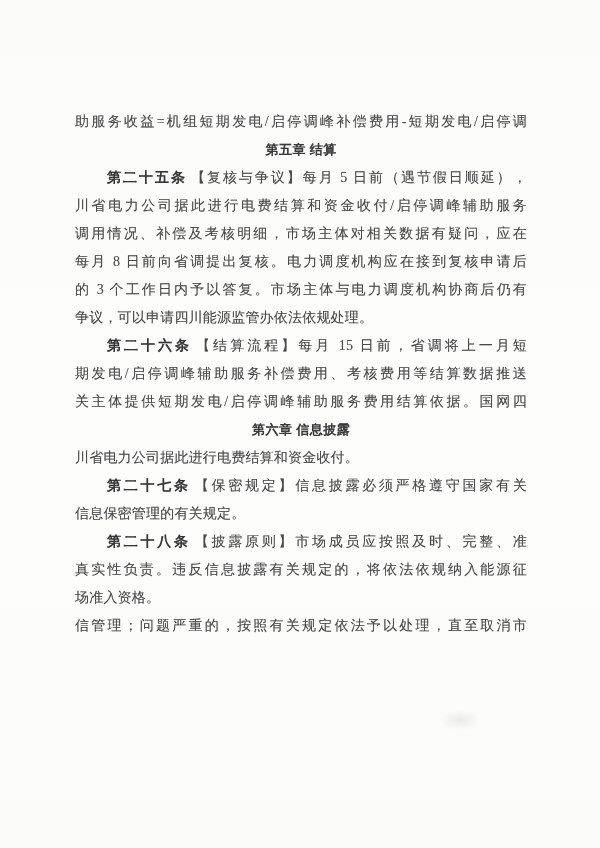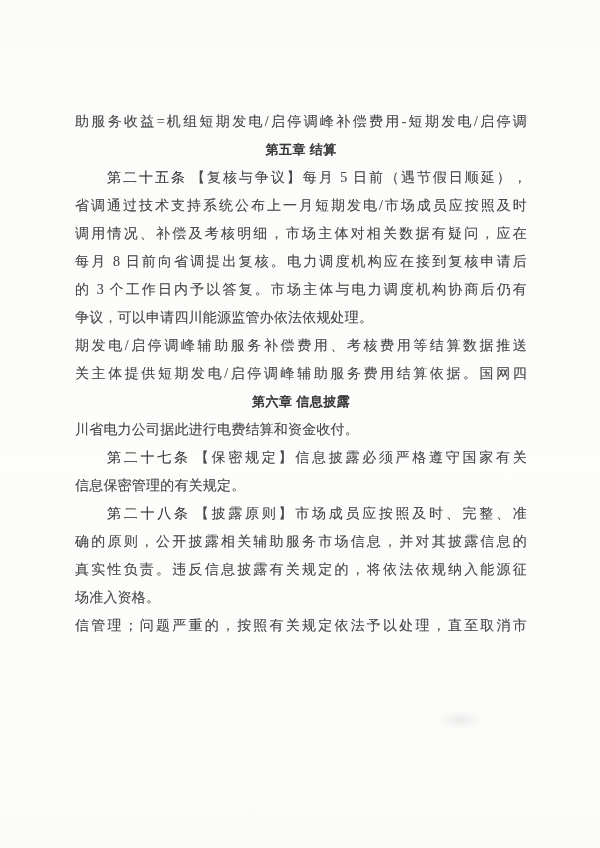--- a/index.html
+++ b/index.html
@@ -39,21 +39,21 @@
   }
   .line.chapter {
     text-align: center;
     text-align-last: center;
     font-weight: bold;
     font-size: 13px;
     color: #3a3a3a;
     letter-spacing: 0.5px;
   }
   .art-num {
-    font-weight: normal;
+    font-weight: bold;
     color: #373737;
     margin-right: 4px;
   }
   .smudge {
     position: absolute;
     left: 438px;
     top: 710px;
     width: 44px;
     height: 20px;
     background: radial-gradient(ellipse at center, rgba(175,175,175,0.22) 0%, rgba(175,175,175,0) 70%);
@@ -61,31 +61,31 @@
   }
 </style>
 </head>
 <body>
 
 <div class="page">
   <div class="text-column" id="lines-container">
       <div class="line justify"><span>助服务收益=机组短期发电/启停调峰补偿费用-短期发电/启停调</span></div>
       <div class="line chapter"><span>第五章 结算</span></div>
       <div class="line indent justify"><span class="art-num">第二十五条</span><span>【复核与争议】每月 5 日前（遇节假日顺延），</span></div>
-      <div class="line justify"><span>省调通过技术支持系统公布上一月短期发电/市场成员应按照及时</span></div>
+      <div class="line justify"><span>川省电力公司据此进行电费结算和资金收付/启停调峰辅助服务</span></div>
       <div class="line justify"><span>调用情况、补偿及考核明细，市场主体对相关数据有疑问，应在</span></div>
       <div class="line justify"><span>每月 8 日前向省调提出复核。电力调度机构应在接到复核申请后</span></div>
       <div class="line justify"><span>的 3 个工作日内予以答复。市场主体与电力调度机构协商后仍有</span></div>
       <div class="line"><span>争议，可以申请四川能源监管办依法依规处理。</span></div>
+      <div class="line indent justify"><span class="art-num">第二十六条</span><span>【结算流程】每月 15 日前，省调将上一月短</span></div>
       <div class="line justify"><span>期发电/启停调峰辅助服务补偿费用、考核费用等结算数据推送</span></div>
       <div class="line justify"><span>关主体提供短期发电/启停调峰辅助服务费用结算依据。国网四</span></div>
       <div class="line chapter"><span>第六章 信息披露</span></div>
       <div class="line"><span>川省电力公司据此进行电费结算和资金收付。</span></div>
       <div class="line indent justify"><span class="art-num">第二十七条</span><span>【保密规定】信息披露必须严格遵守国家有关</span></div>
       <div class="line"><span>信息保密管理的有关规定。</span></div>
       <div class="line indent justify"><span class="art-num">第二十八条</span><span>【披露原则】市场成员应按照及时、完整、准</span></div>
-      <div class="line justify"><span>确的原则，公开披露相关辅助服务市场信息，并对其披露信息的</span></div>
       <div class="line justify"><span>真实性负责。违反信息披露有关规定的，将依法依规纳入能源征</span></div>
       <div class="line"><span>场准入资格。</span></div>
       <div class="line justify"><span>信管理；问题严重的，按照有关规定依法予以处理，直至取消市</span></div>
     </div>
   <div class="smudge"></div>
 </div>
 
 </body></html>

